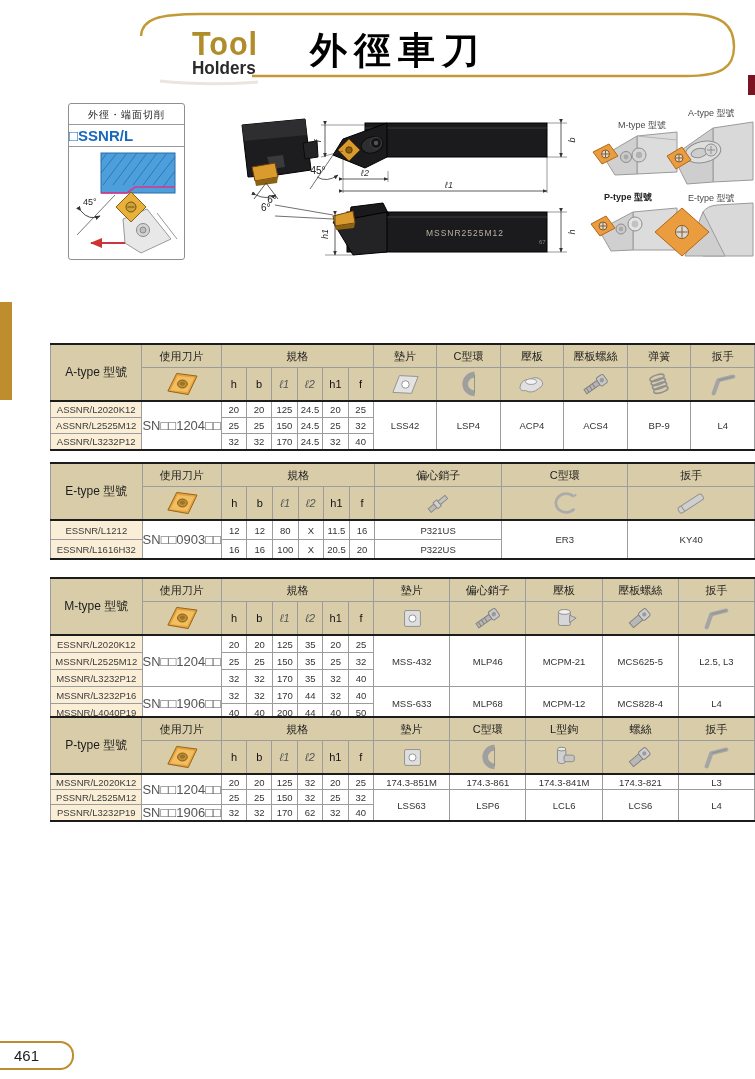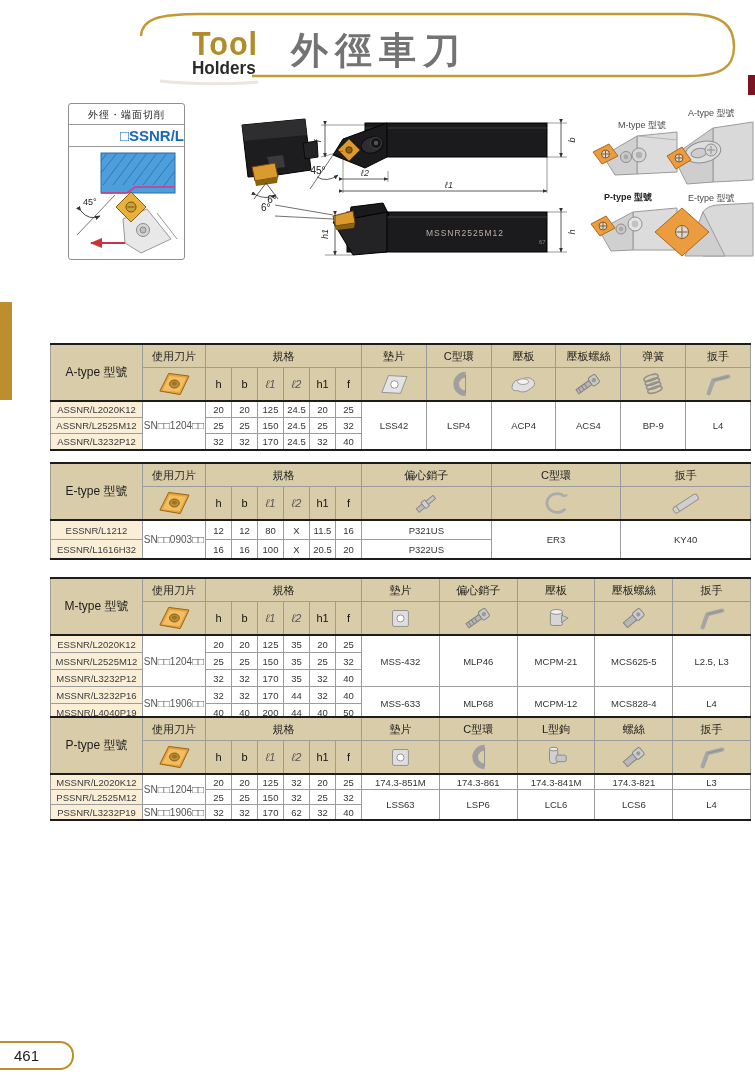--- a/index.html
+++ b/index.html
@@ -2,47 +2,47 @@
 <html><head>
 <meta charset="utf-8">
 <style>
   html,body{margin:0;padding:0;background:#fff;}
   body{width:755px;height:1079px;position:relative;font-family:"Liberation Sans",sans-serif;overflow:hidden;}
   .abs{position:absolute;}
 
   
   .brand-tool{left:192px;top:24px;font-size:34px;font-weight:bold;color:#B08D2A;transform:scaleX(.9);transform-origin:left;letter-spacing:1px;}
   .brand-holders{left:192px;top:57px;font-size:19px;font-weight:bold;color:#2b2b2b;transform:scaleX(.9);transform-origin:left;}
-  .page-title{left:291px;top:26px;font-size:37px;font-weight:bold;color:#737373;letter-spacing:7px;white-space:nowrap;}
+  .page-title{left:310px;top:26px;font-size:37px;font-weight:bold;color:#000000;letter-spacing:7px;white-space:nowrap;}
   .red-tab{left:748px;top:75px;width:7px;height:20px;background:#7A1322;}
   .gold-tab{left:0;top:302px;width:12px;height:98px;background:#BE8D2E;}
   .page-num{left:0;top:1041px;width:58px;height:25px;border:2px solid #BE8D2E;border-left:none;border-radius:0 14px 14px 0;font-size:15px;color:#1c1c1c;line-height:25px;padding-left:14px;box-sizing:content-box;background:#fff;}
 
   
   .info-box{left:68px;top:103px;width:117px;height:157px;border:1.5px solid #8f8f8f;border-radius:3px;background:#fff;box-sizing:border-box;}
   .info-title{display:block;text-align:center;font-size:10px;color:#1d1d1d;padding-top:4px;height:16px;border-bottom:1px solid #9a9a9a;letter-spacing:1px;}
-  .info-model{display:block;text-align:right;font-size:15px;font-weight:bold;color:#1868BE;height:21px;line-height:21px;border-bottom:1px solid #9a9a9a;}
+  .info-model{display:block;text-align:left;font-size:15px;font-weight:bold;color:#1868BE;height:21px;line-height:21px;border-bottom:1px solid #9a9a9a;}
 
   
   .td-label{font-size:9px;color:#4a4a4a;white-space:nowrap;}
   .td-label.bold{font-weight:bold;color:#222;}
 
   
   table.cat{border-collapse:collapse;table-layout:fixed;position:absolute;left:50px;background:#fff;border-top:2px solid #1c1c1c;border-bottom:2px solid #1c1c1c;}
   .cat th,.cat td{border:1px solid #9c9c9c;padding:0;margin:0;text-align:center;vertical-align:middle;overflow:hidden;white-space:nowrap;font-weight:normal;}
   .cat thead{border-bottom:2px solid #1c1c1c;}
   .hl{background:#D9CDA9;}
   .lbl{font-size:11px;font-weight:bold;color:#1c1c1c;height:22px;}
   .icr{height:32px;}
   .title-cell{font-size:12px;font-weight:bold;color:#1c1c1c;}
   .spec-h{font-size:11px;font-weight:bold;color:#111;}
   .spec-l{font-weight:normal;font-style:italic;color:#555;font-size:11px;}
   .model{background:#FAEED7;font-size:9.5px;color:#3c3c3c;}
   .cat td.dv{font-size:9.5px;color:#333;}
-  .ins-code{font-size:10px;color:#555;}
+  .ins-code{font-size:13px;color:#555;}
   .t-a tbody td{height:15px;}
   .t-e tbody td{height:18px;}
   .t-m tbody td{height:16px;}
   .t-p tbody td{height:14px;}
   .acc-ic{display:block;margin:0 auto;}
 </style>
 </head>
 <body>
 
 <svg width="0" height="0" style="position:absolute" aria-hidden="true">

